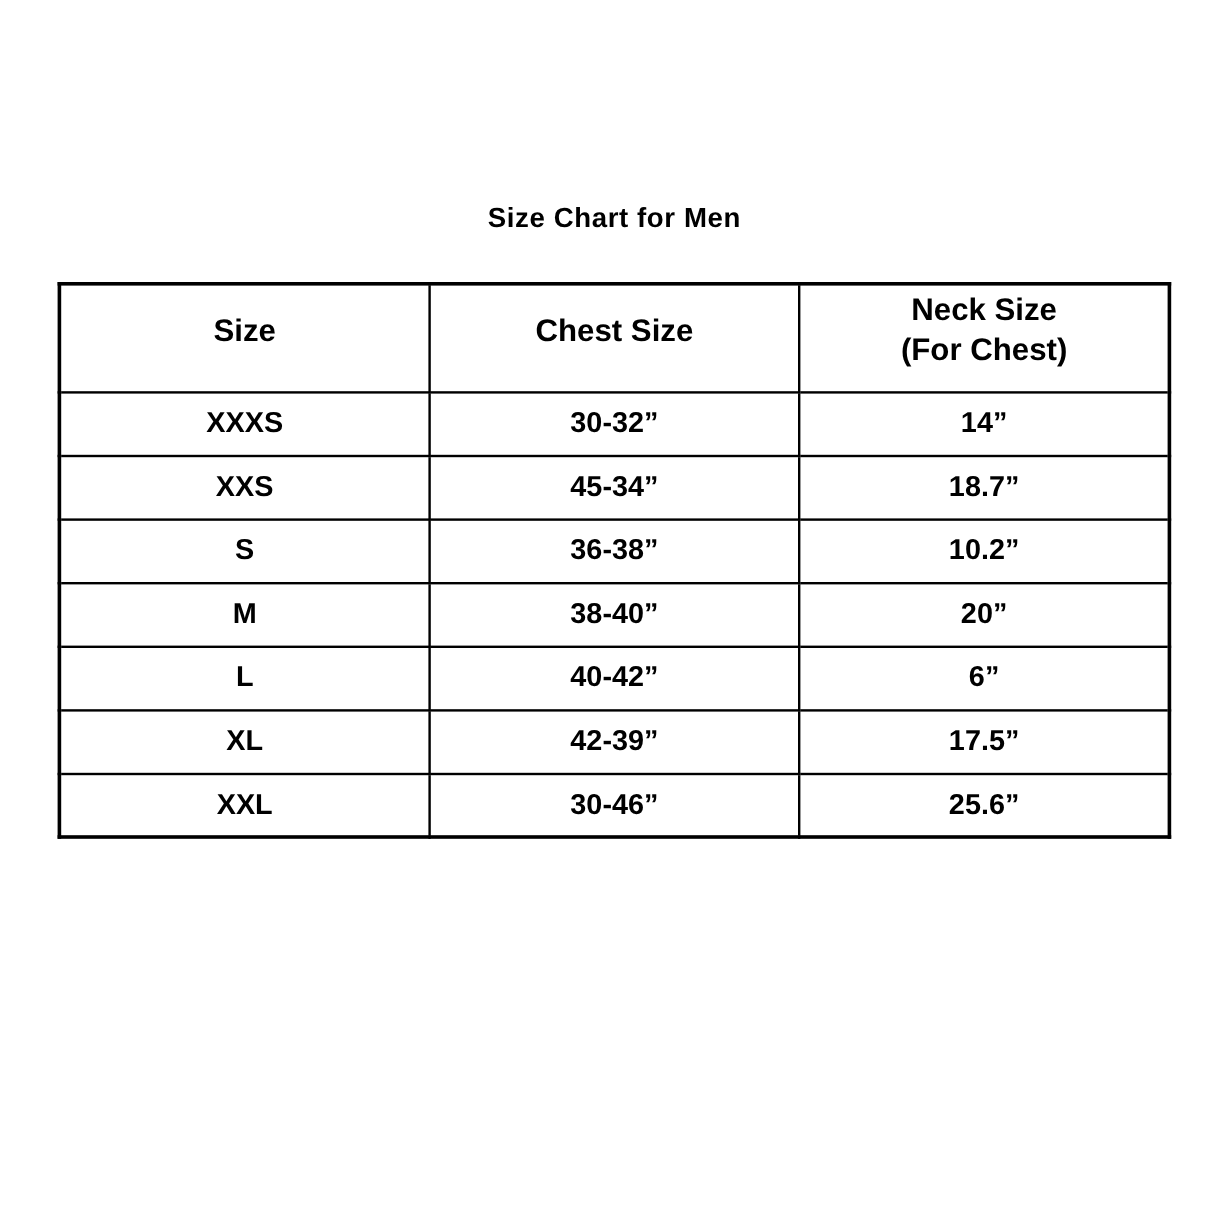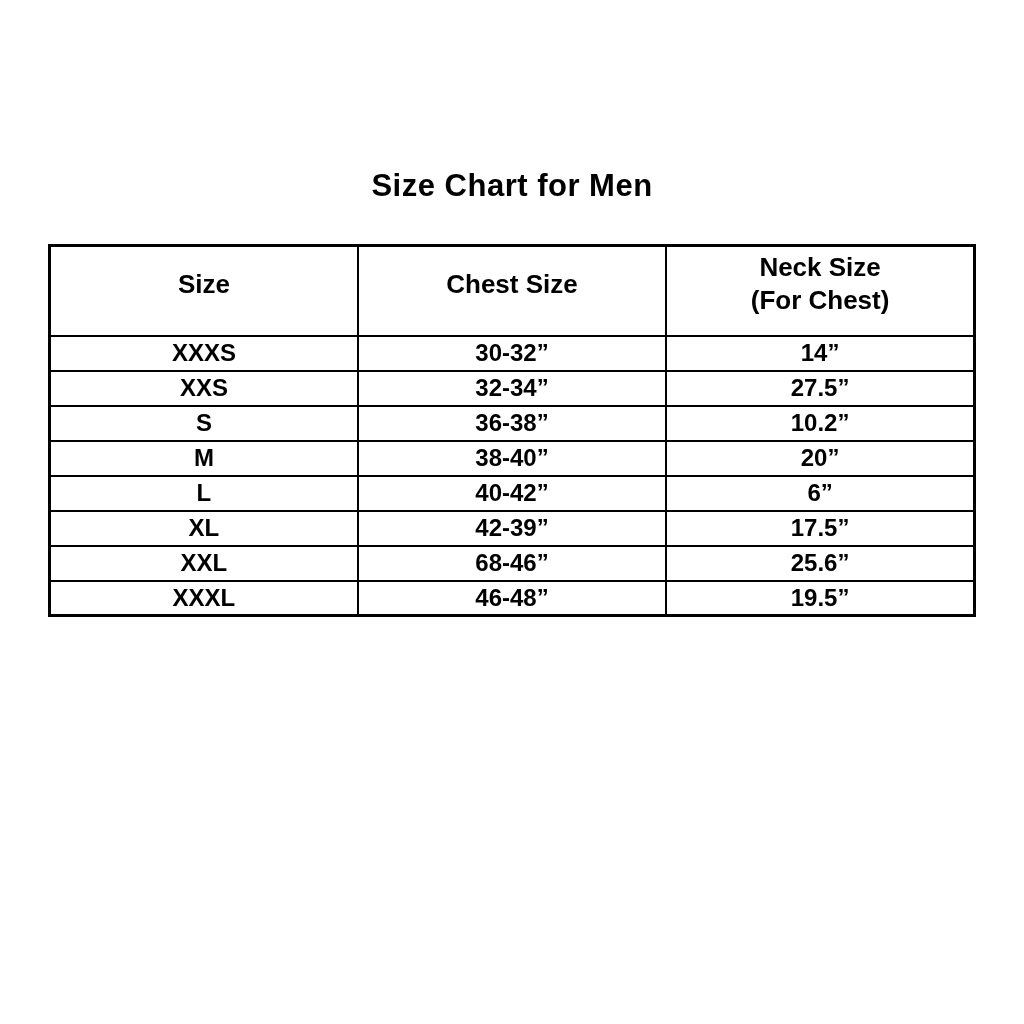--- a/index.html
+++ b/index.html
@@ -19,21 +19,21 @@
   }
   .page {
     width: 1024px;
     height: 1024px;
     overflow: hidden;
   }
   .title {
     margin: 0;
     padding-top: 168px;
     text-align: center;
-    font-size: 31px;
+    font-size: 23px;
     font-weight: bold;
     letter-spacing: 0.5px;
     color: var(--text-color);
   }
   table.size-table {
     width: 928px;
     margin: 40px auto 0 auto;
     border-collapse: collapse;
     table-layout: fixed;
     border: 3px solid var(--border-color);
@@ -48,21 +48,21 @@
   }
   table.size-table th {
     height: 90px;
     font-size: 26px;
     white-space: pre-line;
     line-height: 1.25;
     vertical-align: middle;
     padding-bottom: 14px;
   }
   table.size-table td {
-    height: 35px;
+    height: 53px;
     font-size: 24px;
   }
 </style>
 </head>
 <body>
 
 <div class="page">
   <h1 class="title">Size Chart for Men</h1>
 
   <table class="size-table">
@@ -75,22 +75,22 @@
         </tr>
     </thead>
     <tbody>
         <tr>
           <td>XXXS</td>
           <td>30-32”</td>
           <td>14”</td>
         </tr>
         <tr>
           <td>XXS</td>
-          <td>32-34”</td>
-          <td>27.5”</td>
+          <td>45-34”</td>
+          <td>18.7”</td>
         </tr>
         <tr>
           <td>S</td>
           <td>36-38”</td>
           <td>10.2”</td>
         </tr>
         <tr>
           <td>M</td>
           <td>38-40”</td>
           <td>20”</td>
@@ -100,23 +100,18 @@
           <td>40-42”</td>
           <td>6”</td>
         </tr>
         <tr>
           <td>XL</td>
           <td>42-39”</td>
           <td>17.5”</td>
         </tr>
         <tr>
           <td>XXL</td>
-          <td>68-46”</td>
+          <td>30-46”</td>
           <td>25.6”</td>
-        </tr>
-        <tr>
-          <td>XXXL</td>
-          <td>46-48”</td>
-          <td>19.5”</td>
         </tr>
       </tbody>
   </table>
 </div>
 
 </body></html>

